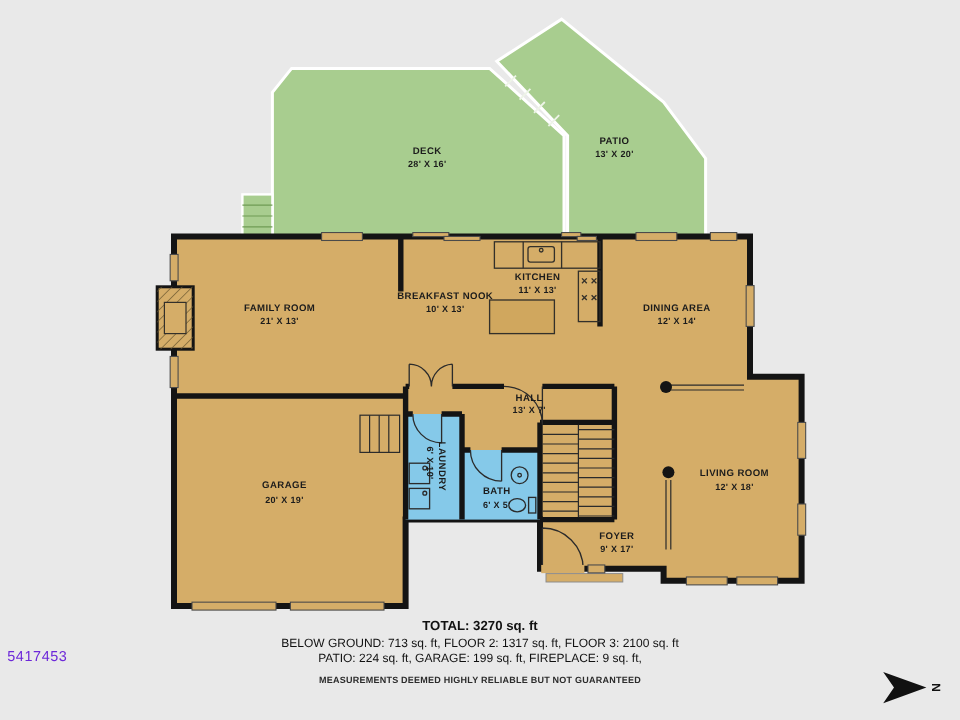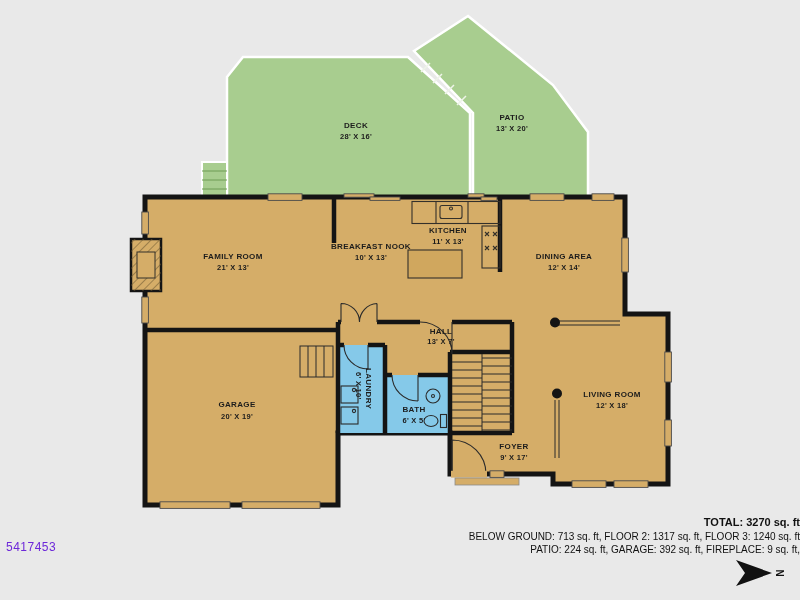--- a/index.html
+++ b/index.html
@@ -5,21 +5,21 @@
   html,body{margin:0;padding:0;}
   .stage{
     position:relative;width:800px;height:600px;background:#e9e9e9;
     font-family:"Liberation Sans",sans-serif;overflow:hidden;
   }
   .stage svg{position:absolute;left:0;top:0;}
   svg text{font-family:"Liberation Sans",sans-serif;}
   .room-name{font-size:8px;font-weight:700;fill:#1c1c1c;letter-spacing:.35px;text-anchor:middle;}
   .room-dims{font-size:7.5px;font-weight:700;fill:#1c1c1c;letter-spacing:.3px;text-anchor:middle;}
   .footer{
-    position:absolute;left:0;right:0;top:516px;text-align:right;color:#111;
+    position:absolute;left:0;right:0;top:516px;text-align:center;color:#111;
   }
   .footer .total{font-size:11px;font-weight:700;margin-bottom:2px;}
   .footer .line{font-size:10px;line-height:13px;}
   .footer .disclaimer{font-size:7.5px;font-weight:700;color:#2b2b2b;margin-top:6px;letter-spacing:.2px;}
   .mls{
     position:absolute;left:6px;top:540px;font-size:12px;color:#6d28d9;letter-spacing:.5px;
   }
 </style>
 </head>
 <body>
@@ -210,19 +210,20 @@
     </g>
 
     <g>
       <path d="M736,560 L772,573 L736,586 L745,573 Z" fill="#111111"></path>
       <text x="779" y="573" transform="rotate(90 779 573)" font-size="10" font-weight="700" fill="#111" text-anchor="middle" dominant-baseline="middle">N</text>
     </g>
   </svg>
 
   <div class="footer">
     <div class="total">TOTAL: 3270 sq. ft</div>
-    <div class="line">BELOW GROUND: 713 sq. ft, FLOOR 2: 1317 sq. ft, FLOOR 3: 1240 sq. ft</div>
-    <div class="line">PATIO: 224 sq. ft, GARAGE: 392 sq. ft, FIREPLACE: 9 sq. ft,</div>
+    <div class="line">BELOW GROUND: 713 sq. ft, FLOOR 2: 1317 sq. ft, FLOOR 3: 2100 sq. ft</div>
+    <div class="line">PATIO: 224 sq. ft, GARAGE: 199 sq. ft, FIREPLACE: 9 sq. ft,</div>
+    <div class="disclaimer">MEASUREMENTS DEEMED HIGHLY RELIABLE BUT NOT GUARANTEED</div>
   </div>
 
   <div class="mls">5417453</div>
 
 </div>
 
 </body></html>

